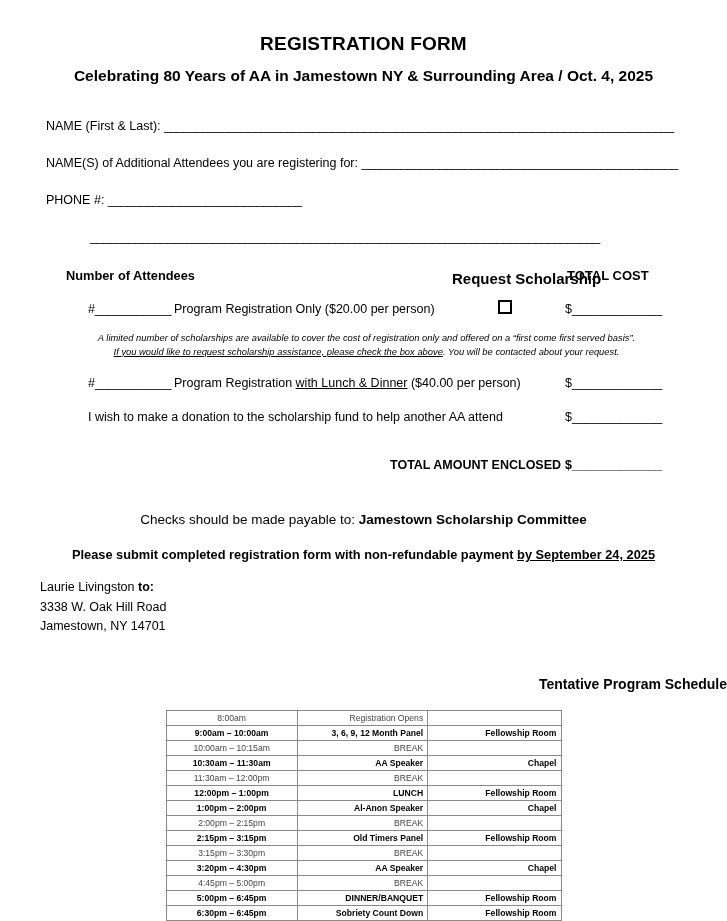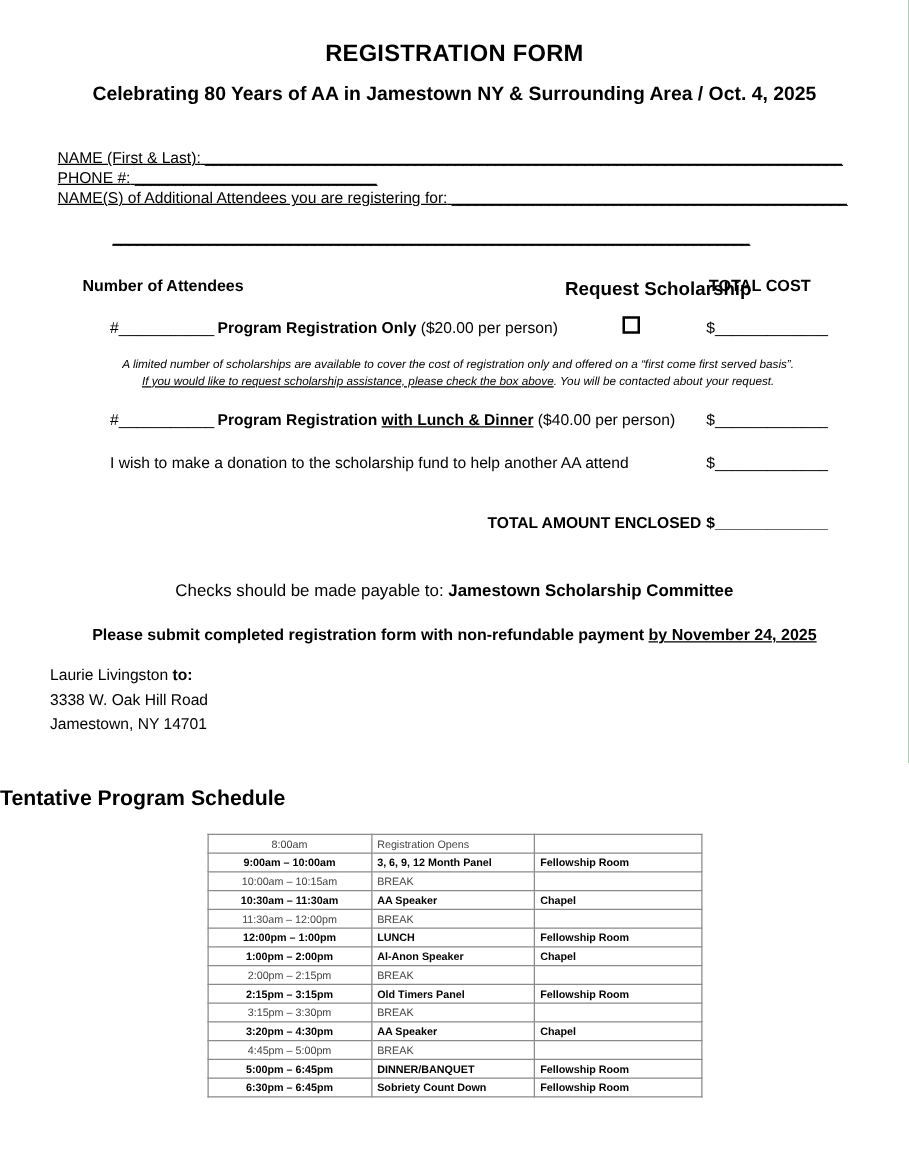--- a/index.html
+++ b/index.html
@@ -4,21 +4,21 @@
 <style>
   html, body {
     margin: 0;
     padding: 0;
     background: #f2f2f2;
   }
   .page {
     position: relative;
     width: 727px;
     height: 921px;
-    background: #15803d;
+    background: #404040;
     margin: 0 auto;
     font-family: "Liberation Serif", serif;
     color: #000;
     overflow: hidden;
   }
   .sheet {
     position: absolute;
     left: 0;
     top: 0;
     width: 727px;
@@ -52,24 +52,23 @@
   }
 
   
   .fields {
     margin: 34px 0 0 0;
     padding: 0 46px 0 46px;
     font-family: "Liberation Sans", sans-serif;
     font-size: 12.5px;
   }
   .field-row {
-    margin-bottom: 2px;
+    margin-bottom: 23px;
     white-space: nowrap;
     overflow: hidden;
-    text-decoration: underline;
   }
   .rule { letter-spacing: -0.5px; }
   .field-row.continuation {
     padding-left: 44px;
     margin-top: 18px;
   }
 
   
   .cost-block {
     margin: 24px 0 0 0;
@@ -113,21 +112,21 @@
   .line-item .hash {
     position: absolute;
     left: 42px;
     top: 2px;
   }
   .line-item .desc {
     position: absolute;
     left: 128px;
     top: 2px;
   }
-  .line-item .desc b { font-weight: bold; }
+  .line-item .desc b { font-weight: normal; }
   .line-item .desc u { text-decoration: underline; }
   .checkbox {
     position: absolute;
     left: 452px;
     top: 0px;
     width: 14px;
     height: 14px;
     border: 2px solid #000;
     box-sizing: border-box;
   }
@@ -195,43 +194,44 @@
     left: 138px;
     top: 0;
     font-weight: bold;
   }
   .address .lines {
     padding-left: 40px;
   }
 
   
   .sched-title {
-    text-align: left;
-    font-family: "Liberation Sans", sans-serif;
-    font-weight: bold;
-    font-size: 17px;
+    text-align: right;
+    font-family: "Liberation Sans", sans-serif;
+    font-weight: bold;
+    font-size: 14px;
     margin: 40px 0 0 0;
   }
   .sched-wrap {
     margin: 18px auto 0 auto;
     width: 396px;
   }
   table.schedule {
     border-collapse: collapse;
     width: 396px;
     font-family: "Liberation Sans", sans-serif;
     font-size: 8.6px;
     color: #000;
   }
   table.schedule td {
     border: 1px solid #8a8a8a;
     padding: 1px 4px;
     height: 12px;
     line-height: 12px;
     white-space: nowrap;
+    text-align: right;
   }
   table.schedule td.time {
     width: 132px;
     text-align: center;
   }
   table.schedule td.event { width: 128px; }
   table.schedule td.room  { width: 136px; }
   tr.major td {
     font-weight: bold;
     color: #000;
@@ -248,26 +248,26 @@
 
     <div class="doc-title">REGISTRATION FORM</div>
     <div class="doc-subtitle">Celebrating 80 Years of AA in Jamestown NY &amp; Surrounding Area / Oct. 4, 2025</div>
 
     <div class="fields">
       <div class="field-row">
         <span>NAME (First &amp; Last):</span>
         <span class="rule">_______________________________________________________________________________</span>
       </div>
       <div class="field-row">
+        <span>NAME(S) of Additional Attendees you are registering for:</span>
+        <span class="rule">_________________________________________________</span>
+      </div>
+      <div class="field-row">
         <span>PHONE #:</span>
         <span class="rule">______________________________</span>
-      </div>
-      <div class="field-row">
-        <span>NAME(S) of Additional Attendees you are registering for:</span>
-        <span class="rule">_________________________________________________</span>
       </div>
       <div class="field-row continuation">
         <span class="rule">_______________________________________________________________________________</span>
       </div>
     </div>
 
     <div class="cost-block">
       <div class="cost-head">
         <span class="attendees">Number of Attendees</span>
         <span class="scholarship">Request Scholarship</span>
@@ -306,21 +306,21 @@
         <span class="tlabel">TOTAL AMOUNT ENCLOSED</span>
         <span class="tamt">$_____________</span>
       </div>
     </div>
 
     <div class="payable">
       <span>Checks should be made payable to:  </span><b>Jamestown Scholarship Committee</b>
     </div>
 
     <div class="submit-line">
-      <span>Please submit completed registration form with non-refundable payment </span><u>by November 24, 2025</u>
+      <span>Please submit completed registration form with non-refundable payment </span><u>by September 24, 2025</u>
     </div>
 
     <div class="address">
       <span class="to">to:</span>
       <div class="lines">
         <div>Laurie Livingston</div>
         <div>3338 W. Oak Hill Road</div>
         <div>Jamestown, NY 14701</div>
       </div>
     </div>

